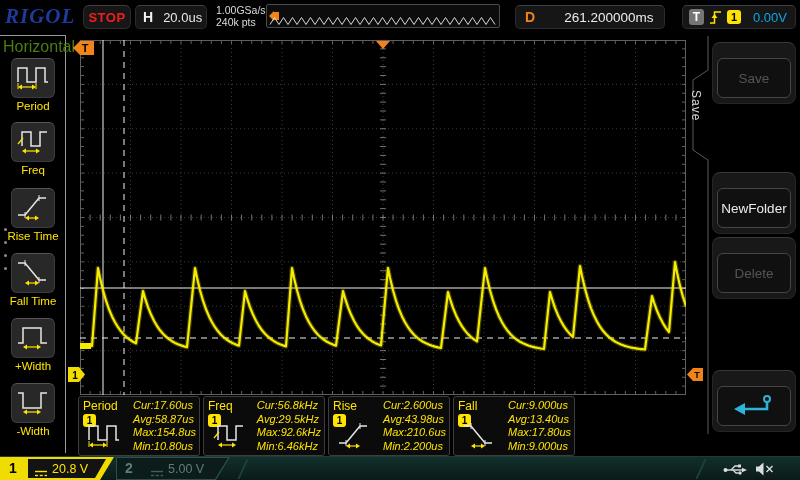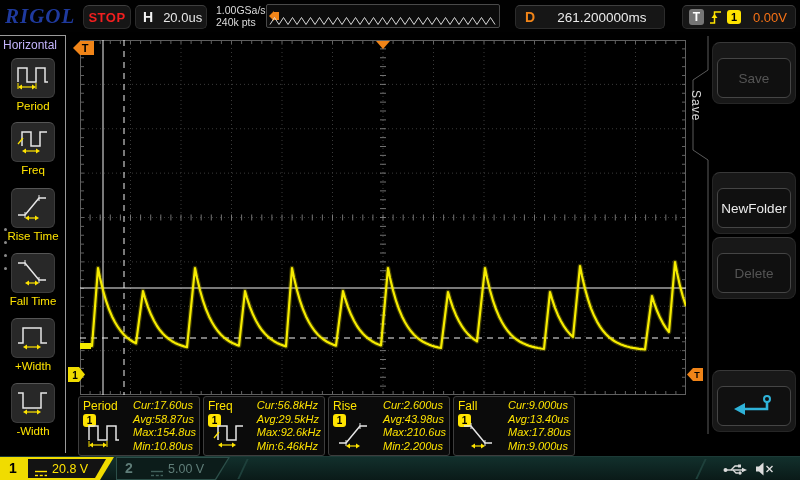--- a/index.html
+++ b/index.html
@@ -18,34 +18,34 @@
   .h-chip { left:135px; width:72px; }
   .h-letter { color:#f2f2f2; font-weight:bold; font-size:14px; margin-left:7px; }
   .h-val { color:#e8e8e8; font-size:13px; margin-left:10px; }
   .acq { position:absolute; left:208px; top:4px; color:#dcdcdc; font-size:10.5px; line-height:12px;margin-left:8px; }
   .thumb { position:absolute; left:266px; top:4px; width:234px; height:24px; background:#0c0c0c;
            border:1px solid #4a4a4a; border-radius:2px; }
   .thumb-marker { position:absolute; left:2px; top:2px; }
   .thumb svg.wave { position:absolute; left:2px; bottom:1px; }
   .d-chip { left:515px; width:150px; }
   .d-letter { color:#f08418; font-weight:bold; font-size:14px; margin-left:9px; }
-  .d-val { color:#ececec; font-size:13.5px; margin-left:22px; }
+  .d-val { color:#ececec; font-size:13.5px; margin-left:29px; }
   .t-chip { left:682px; width:114px; }
   .t-letter { margin-left:6px; width:15px; height:16px; background:#757575; border-radius:3px;
               color:#fff; font-weight:bold; font-size:12px; display:flex; align-items:center; justify-content:center; }
   .t-edge { margin-left:5px; display:flex; }
   .t-src { margin-left:5px; width:14px; height:14px; background:#ffe400; border-radius:3px;
            color:#000; font-weight:bold; font-size:11px; display:flex; align-items:center; justify-content:center; }
-  .t-val { color:#f97316; font-size:13px; margin-left:12px; }
+  .t-val { color:#0ea5e9; font-size:13px; margin-left:12px; }
 
   
   .lmenu { position:absolute; left:0; top:32px; width:67px; height:424px; }
   .lmenu-frame { position:absolute; left:0; top:3px; width:66px; height:418px;
                  border-top:1px solid #9a9a9a; border-right:1px solid #9a9a9a; }
-  .lmenu-title { position:absolute; left:3px; top:6px; color:#c4b5fd; font-size:12px; }
+  .lmenu-title { position:absolute; left:3px; top:6px; color:#4d7c0f; font-size:16px; }
   .litem { position:absolute; left:0; width:66px; text-align:center; }
   .lbtn { position:relative; margin:0 auto; width:44px; height:40px; background:#282828;
           border:1px solid #3c3c3c; border-top-color:#555; border-radius:6px;
           display:flex; align-items:center; justify-content:center; }
   .llabel { margin-top:2px; color:#ffe400; font-size:11.5px; }
   .scroll-dots { position:absolute; left:4px; top:196px; }
   .scroll-dots i { display:block; width:3px; height:3px; border-radius:50%; background:#8a8a8a; margin-bottom:10px; }
 
   
   .grat { position:absolute; left:80px; top:40px; width:606px; height:355px; background:#000; }

